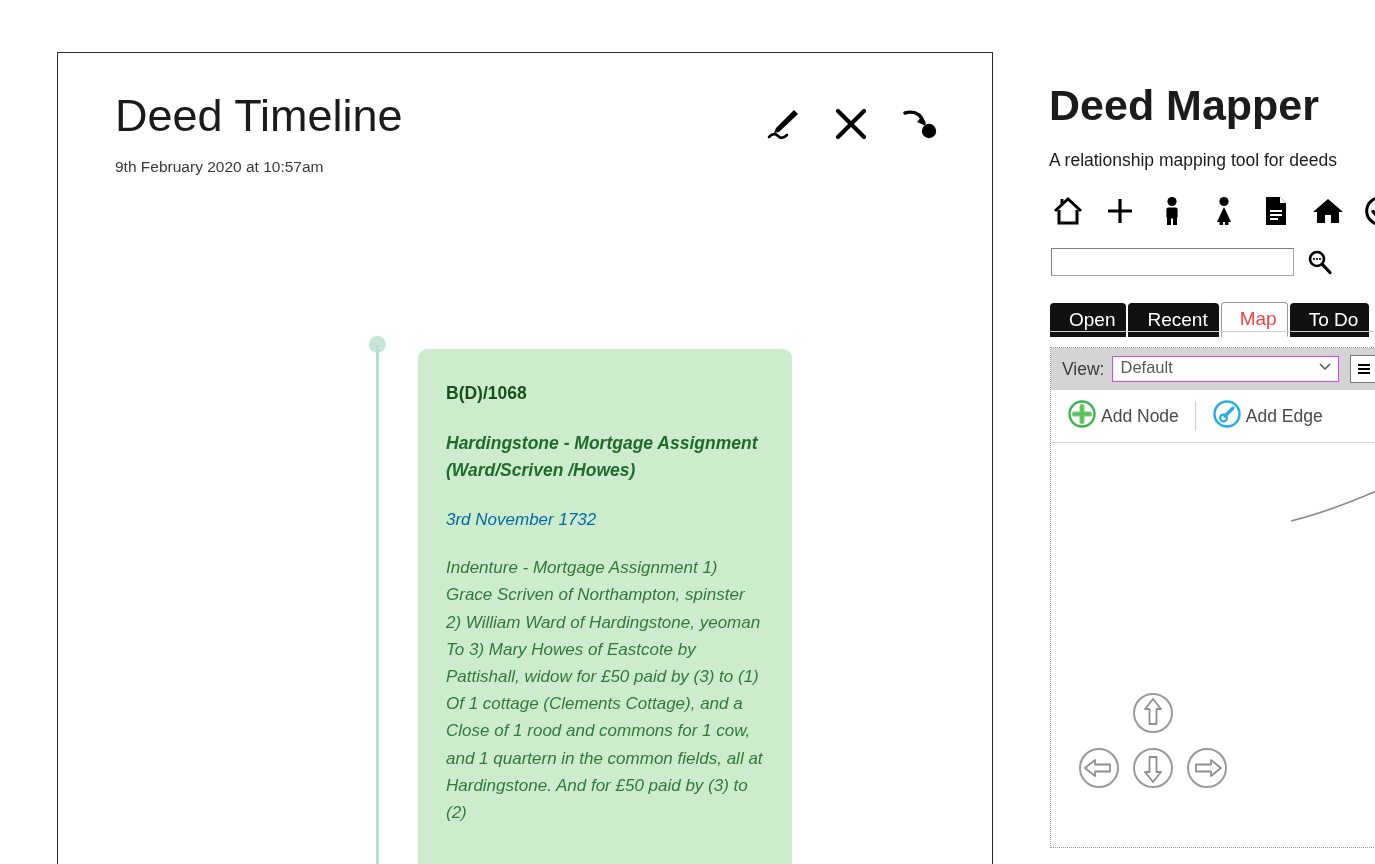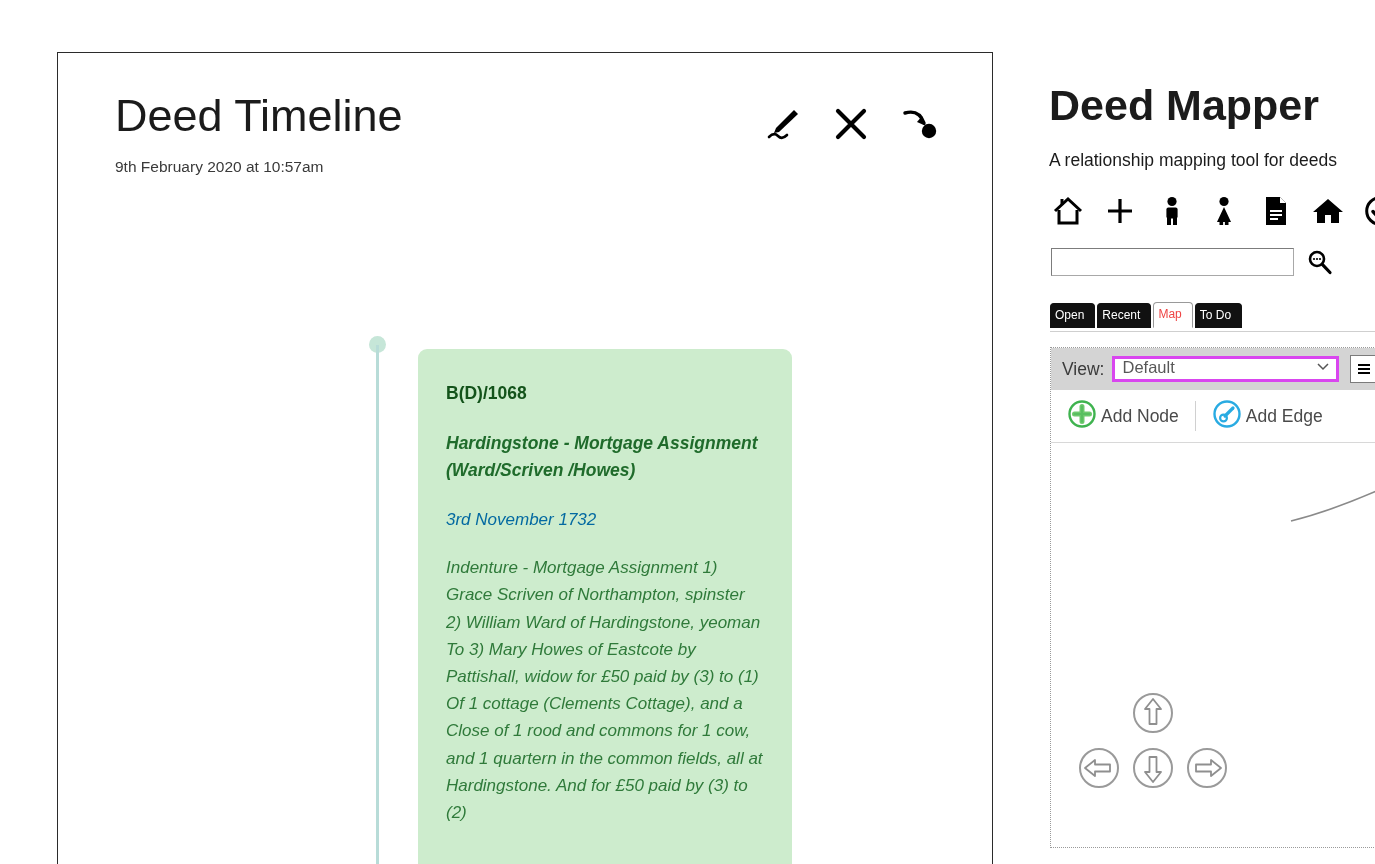--- a/index.html
+++ b/index.html
@@ -99,21 +99,21 @@
     border: 1px solid #a8a8a8; border-top-color:#7c7c7c; border-left-color:#7c7c7c;
     background: #ffffff; box-sizing: border-box;
     font-family: "Liberation Sans", sans-serif; font-size: 14px;
     padding: 0 5px; outline: none;
   }
   .search-go { width: 27px; height: 27px; display:block; }
 
   .tabs { position: absolute; left: 2px; top: 302px; display: flex; align-items: flex-end; }
   .tab {
     background: #111111; color: #ffffff;
-    font-size: 12px; padding: 4px 10px 5px 4px;
+    font-size: 19px; padding: 4px 10px 5px 18px;
     border: 1px solid #111; border-bottom: none;
     border-radius: 4px 4px 0 0; margin-right: 2px;
     line-height: 1.25; cursor: default;
   }
   .tab.active {
     background: #ffffff; color: #ef4444;
     border: 1px solid #9a9a9a; border-bottom: 1px solid #fff;
   }
   .tabs-underline {
     position: absolute; left: 2px; top: 331px; width: 325px; height: 1px; background: #cfcfcf;
@@ -126,21 +126,21 @@
     box-sizing: border-box; background: #ffffff; overflow: hidden;
   }
   .viewbar {
     height: 42px; background: #d4d4d4;
     display: flex; align-items: center; padding: 0 0 0 11px; gap: 8px;
     box-sizing: border-box;
   }
   .view-label { font-size: 17.5px; color: #3b3b3b; }
   .view-select {
     width: 235px; height: 26px; background: #fff;
-    border: 3px solid #d946ef; box-sizing: border-box;
+    border: 1px solid #d946ef; box-sizing: border-box;
     display:flex; align-items:center; justify-content:space-between;
     padding: 0 6px 4px 7px; font-size: 16.5px; color: #585858;
   }
   .menu-btn {
     width: 26px; height: 26px; border: 1px solid #7b7b7b; background:#fff;
     display:flex; align-items:center; justify-content:center; margin-left:3px;
   }
   .actionbar {
     height: 52px; display: flex; align-items: center;
     border-bottom: 1px solid #d8d8d8; background: #ffffff;

